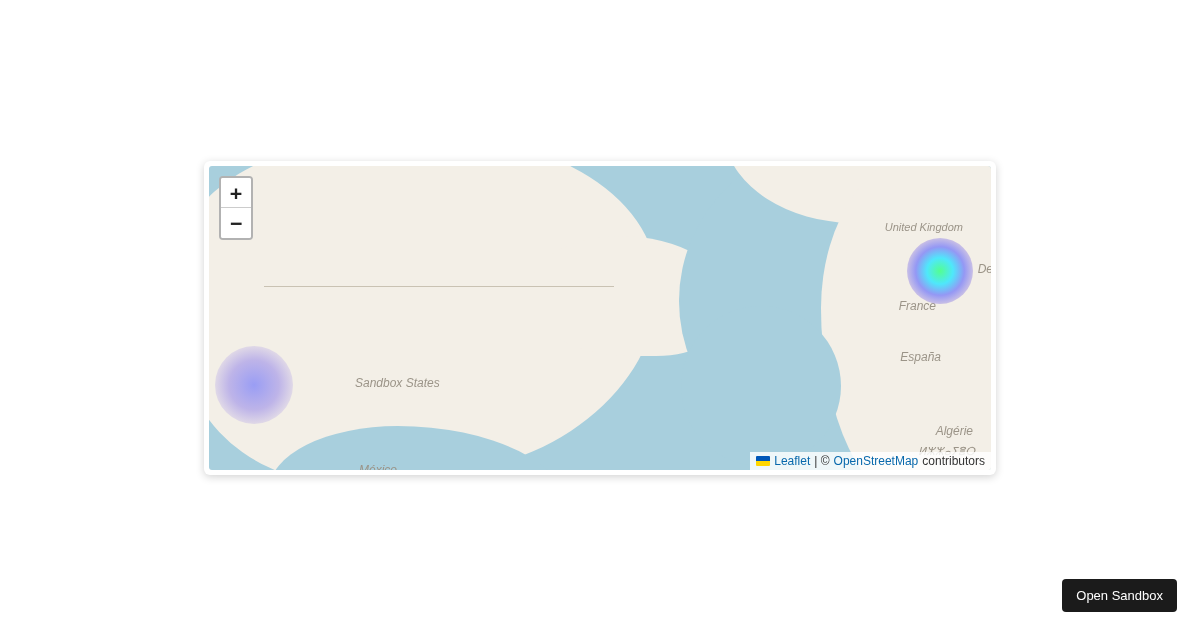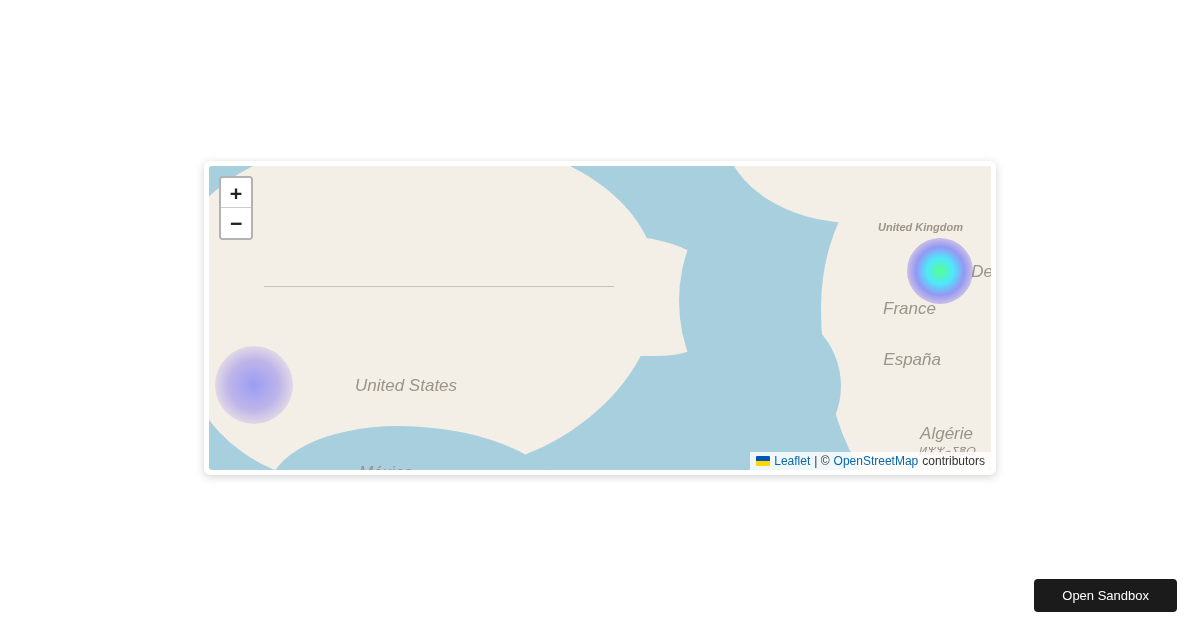--- a/index.html
+++ b/index.html
@@ -11,59 +11,59 @@
   .zoom button:first-child{border-bottom:1px solid #ccc;border-radius:2px 2px 0 0;}
   .zoom button:last-child{border-radius:0 0 2px 2px;}
   
   .land{position:absolute;background:#f3efe7;}
   .na{left:-30px;top:-30px;width:480px;height:340px;border-radius:40% 60% 55% 40%/40% 55% 60% 50%;transform:rotate(-6deg);}
   .na2{left:320px;top:70px;width:200px;height:120px;border-radius:50% 60% 40% 55%;}
   .groen{left:515px;top:-95px;width:220px;height:150px;border-radius:50% 50% 45% 55%;transform:rotate(8deg);}
   .eu{right:-40px;top:-20px;width:210px;height:360px;border-radius:55% 20% 35% 45%/45% 30% 55% 55%;}
   .uk{right:75px;top:48px;width:70px;height:65px;border-radius:60% 40% 55% 45%;}
   
-  .lbl{position:absolute;font-size:17px;color:#9b9488;font-style:italic;white-space:nowrap;pointer-events:none;}
+  .lbl{position:absolute;font-size:12px;color:#9b9488;font-style:italic;white-space:nowrap;pointer-events:none;}
   
   .heat{position:absolute;border-radius:50%;pointer-events:none;}
   .heat-uk{right:18px;top:72px;width:66px;height:66px;background:radial-gradient(circle,rgba(74,255,140,.95) 0%,rgba(50,230,255,.85) 28%,rgba(70,80,255,.55) 52%,rgba(90,60,220,.25) 72%,rgba(90,60,220,0) 100%);}
   .heat-ca{left:6px;top:180px;width:78px;height:78px;background:radial-gradient(circle,rgba(80,90,255,.55) 0%,rgba(90,70,235,.35) 45%,rgba(100,70,230,.12) 72%,rgba(100,70,230,0) 100%);}
   
   .water{position:absolute;background:#a8cfdd;}
   .w1{left:470px;top:-30px;width:350px;height:330px;border-radius:50%;}
   .w2{left:60px;top:260px;width:300px;height:150px;border-radius:45% 60% 20% 50%;}
   .w3{right:150px;top:140px;width:160px;height:160px;border-radius:50%;}
   
   .attr{position:absolute;right:0;bottom:0;background:rgba(255,255,255,.82);font-size:12px;color:#333;padding:2px 6px;display:flex;align-items:center;gap:4px;}
   .attr a{color:#0868ac;text-decoration:none;}
   .flag{width:14px;height:10px;display:inline-block;background:linear-gradient(#0057b8 0 50%,#ffd700 50% 100%);border-radius:1px;}
   
-  .sandbox{position:absolute;right:23px;bottom:18px;background:#1b1b1b;color:#fff;border:0;border-radius:4px;padding:9px 28px;font-size:13px;cursor:pointer;}
+  .sandbox{position:absolute;right:23px;bottom:18px;background:#1b1b1b;color:#fff;border:0;border-radius:4px;padding:9px 14px;font-size:13px;cursor:pointer;}
   
   .border{position:absolute;left:55px;top:120px;width:350px;height:0;border-top:1px solid #c9c2b3;}
 </style>
 </head>
 <body>
 
 <div class="card">
   <div class="map">
 
     <div class="land na"></div>
     <div class="land na2"></div>
     <div class="water w1"></div>
     <div class="land groen"></div>
     <div class="land eu"></div>
     <div class="land uk"></div>
     <div class="water w2"></div>
     <div class="water w3"></div>
 
     <div class="border"></div>
 
-    <span class="lbl" style="left:146px;top:210px;">United States</span>
+    <span class="lbl" style="left:146px;top:210px;">Sandbox States</span>
     <span class="lbl" style="left:150px;top:297px;">México</span>
-    <span class="lbl" style="right:28px;top:55px;font-size:11px;font-weight:bold;">United Kingdom</span>
+    <span class="lbl" style="right:28px;top:55px;font-size:11px;">United Kingdom</span>
     <span class="lbl" style="right:55px;top:133px;margin-left:48px;">France</span>
     <span class="lbl" style="right:50px;top:184px;">España</span>
     <span class="lbl" style="right:-2px;top:96px;">De</span>
     <span class="lbl" style="right:18px;top:258px;margin-left:44px;">Algérie</span>
     <span class="lbl" style="right:16px;top:279px;font-size:11px;">ⵍⵣⵣⴰⵢⴻⵔ</span>
 
     <div class="heat heat-ca"></div>
     <div class="heat heat-uk"></div>
 
     <div class="zoom">

